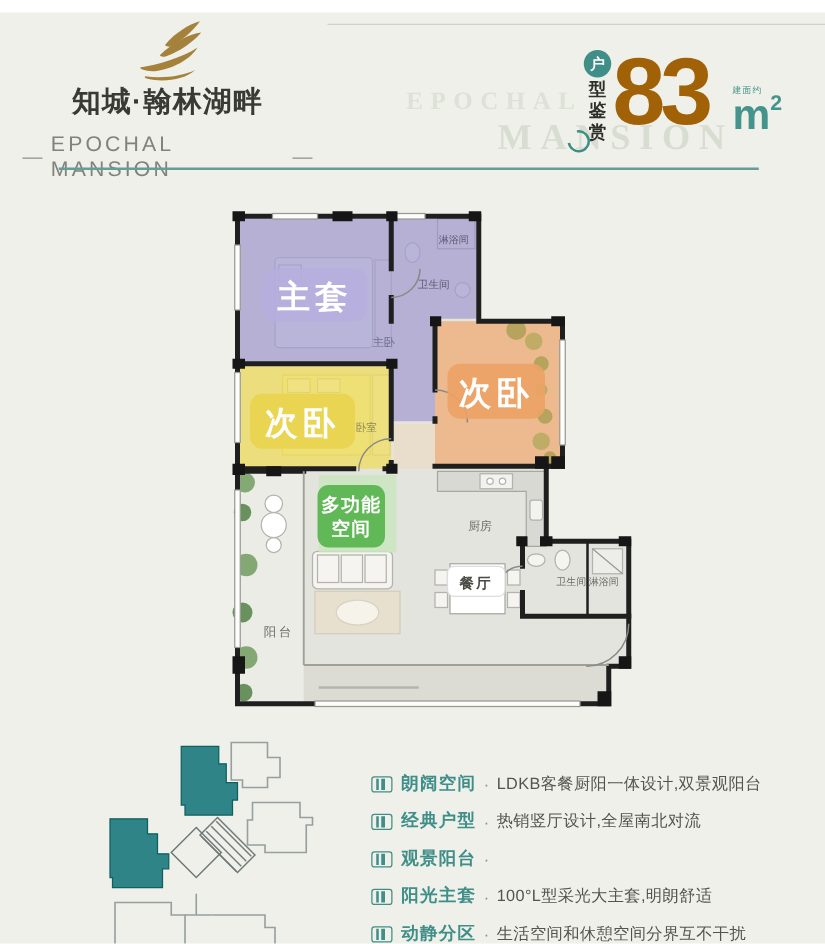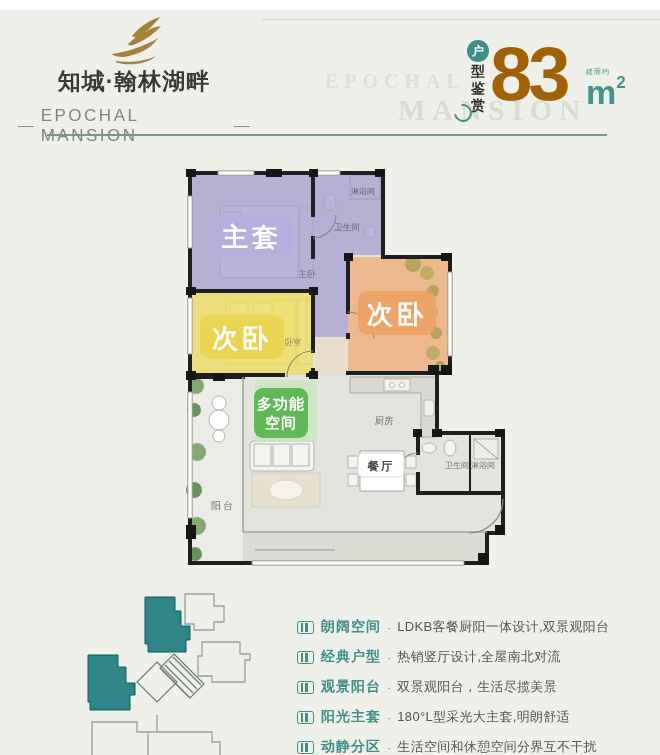--- a/index.html
+++ b/index.html
@@ -273,27 +273,26 @@
       <div class="feature-item">
         <span class="f-icon"></span>
         <span class="f-label">经典户型</span>
         <span class="f-sep">·</span>
         <span class="f-text">热销竖厅设计,全屋南北对流</span>
       </div>
       <div class="feature-item">
         <span class="f-icon"></span>
         <span class="f-label">观景阳台</span>
         <span class="f-sep">·</span>
-        <span class="f-text">双景观阳台，生活尽揽美景</span>
       </div>
       <div class="feature-item">
         <span class="f-icon"></span>
         <span class="f-label">阳光主套</span>
         <span class="f-sep">·</span>
-        <span class="f-text">180°L型采光大主套,明朗舒适</span>
+        <span class="f-text">100°L型采光大主套,明朗舒适</span>
       </div>
       <div class="feature-item">
         <span class="f-icon"></span>
         <span class="f-label">动静分区</span>
         <span class="f-sep">·</span>
         <span class="f-text">生活空间和休憩空间分界互不干扰</span>
       </div>
     </div>
 
   </div>

